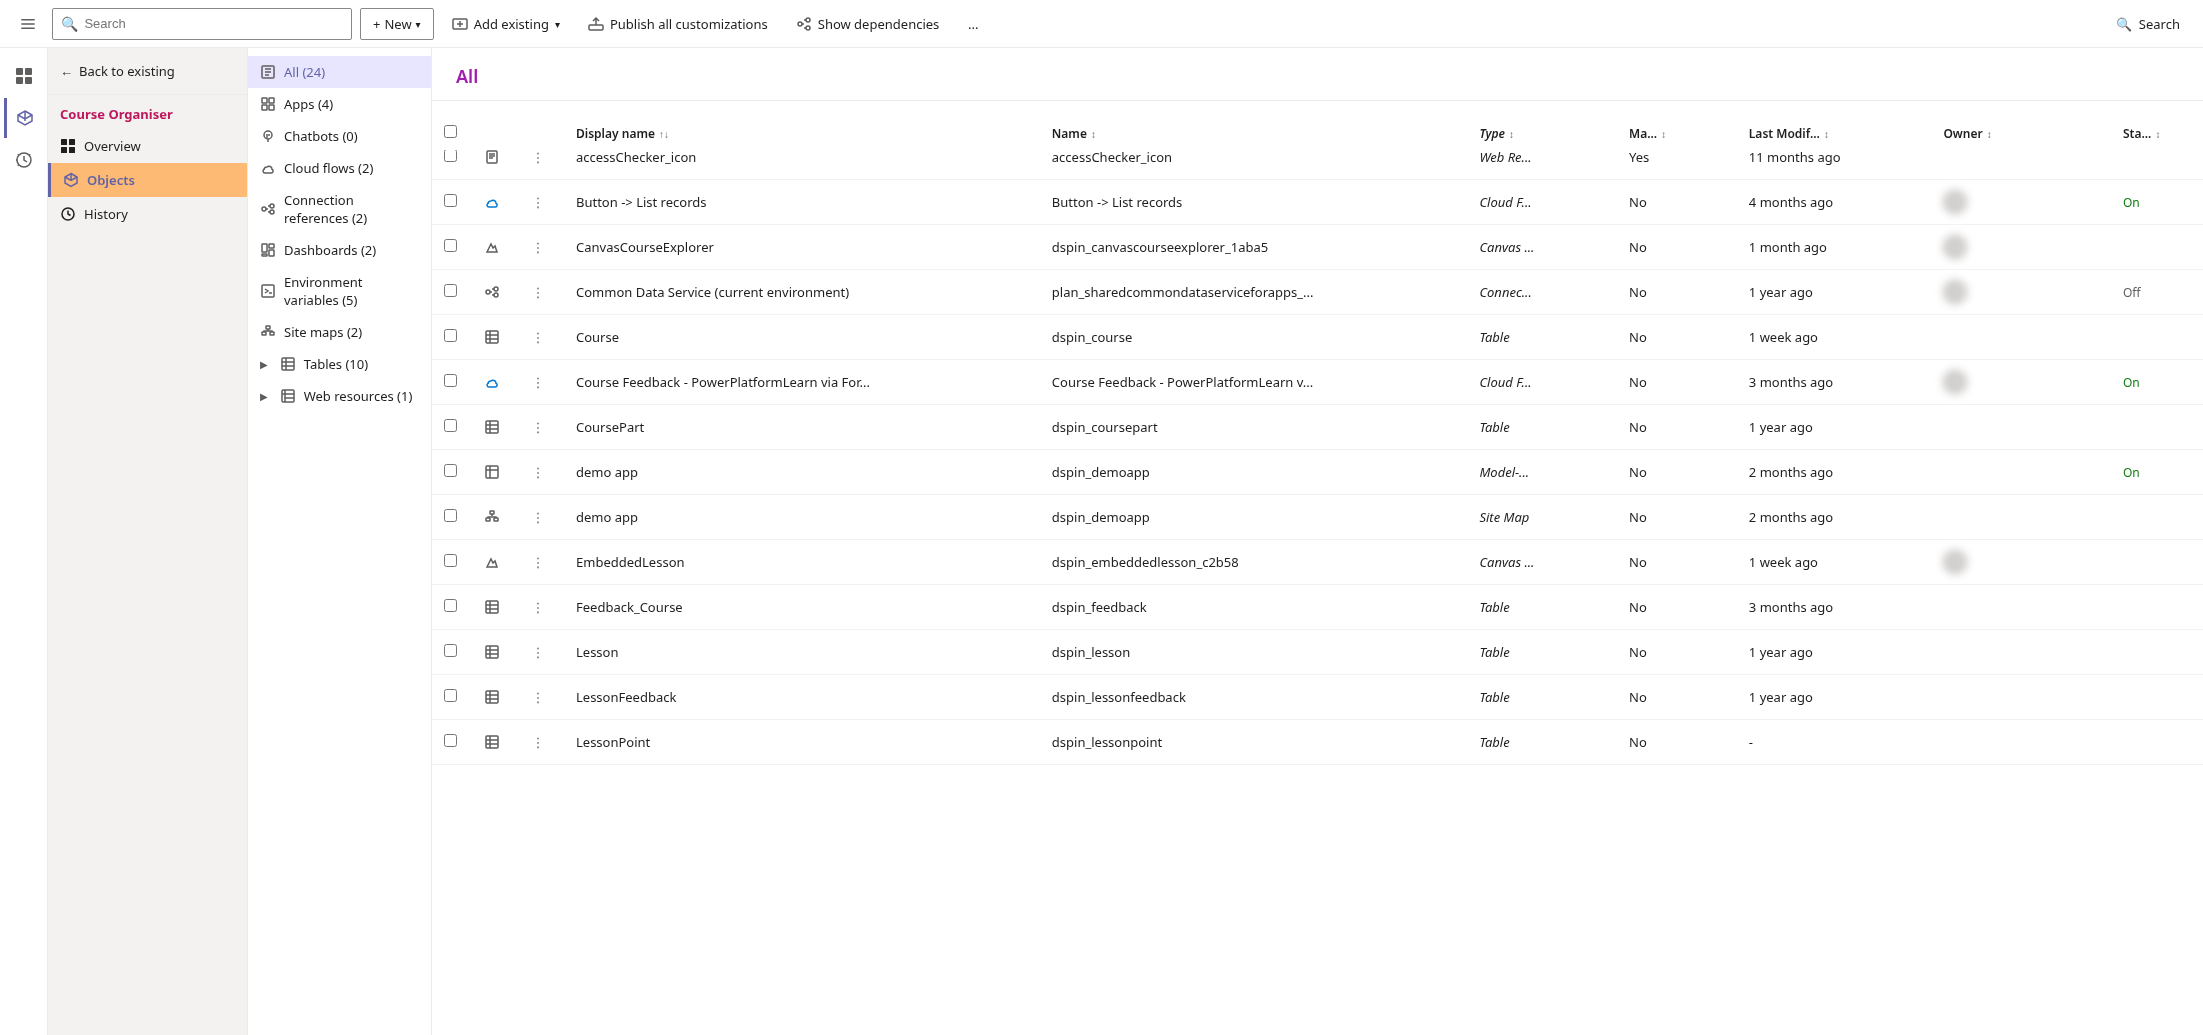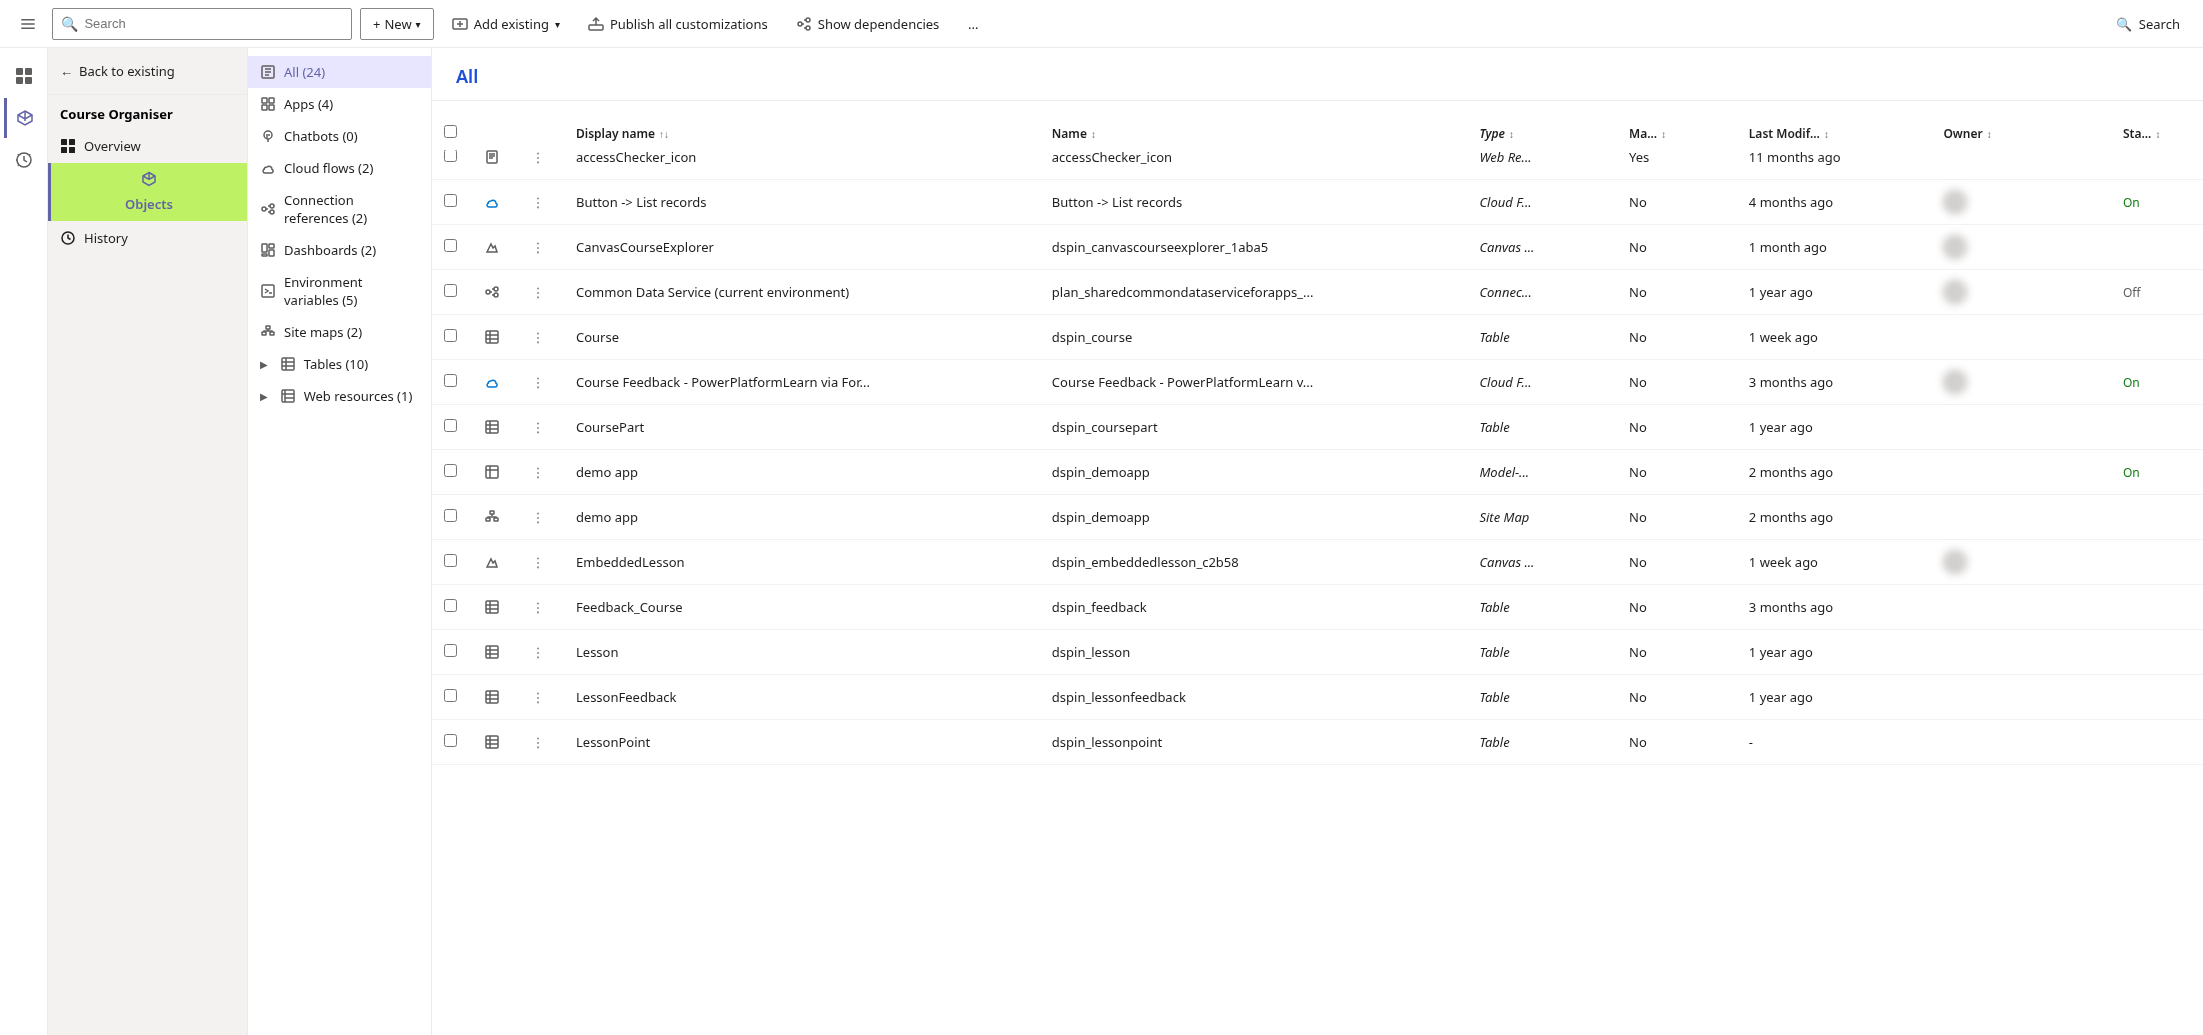--- a/index.html
+++ b/index.html
@@ -21,36 +21,36 @@
     .main-layout { display: flex; flex: 1; overflow: hidden; }
 
     
     .sidebar-icons { width: 48px; background: #fff; border-right: 1px solid #edebe9; display: flex; flex-direction: column; align-items: center; padding-top: 8px; gap: 2px; flex-shrink: 0; }
     .sidebar-icon-item { width: 40px; height: 40px; display: flex; align-items: center; justify-content: center; border-radius: 2px; cursor: pointer; color: #605e5c; position: relative; }
     .sidebar-icon-item.active { color: #6264a7; border-left: 3px solid #6264a7; border-radius: 0; }
 
     
     .nav-panel { width: 200px; background: #f3f2f1; border-right: 1px solid #edebe9; display: flex; flex-direction: column; flex-shrink: 0; overflow-y: auto; }
     .nav-back { display: flex; align-items: center; padding: 14px 12px; gap: 6px; cursor: pointer; font-size: 13px; color: #201f1e; border-bottom: 1px solid #edebe9; }
-    .nav-app-name { padding: 10px 12px 6px; font-weight: 700; font-size: 13px; color: #000000; }
+    .nav-app-name { padding: 10px 12px 6px; font-weight: 700; font-size: 13px; color: #be185d; }
     .nav-item { display: flex; align-items: center; padding: 8px 12px; gap: 8px; cursor: pointer; font-size: 13px; color: #201f1e; }
-    .nav-item.active { background: #bef264; color: #6264a7; font-weight: 600; border-left: 3px solid #6264a7; flex-direction: column; }
+    .nav-item.active { background: #fdba74; color: #6264a7; font-weight: 600; border-left: 3px solid #6264a7; }
     .nav-item-icon { width: 16px; height: 16px; display: flex; align-items: center; justify-content: center; flex-shrink: 0; }
 
     
     .object-panel { width: 184px; background: #fff; border-right: 1px solid #edebe9; display: flex; flex-direction: column; flex-shrink: 0; overflow-y: auto; padding: 8px 0; }
     .object-item { display: flex; align-items: center; padding: 7px 12px; gap: 8px; cursor: pointer; font-size: 13px; color: #201f1e; }
     .object-item.active { background: #e8e6ff; color: #6264a7; }
     .object-item-icon { width: 16px; height: 16px; display: flex; align-items: center; justify-content: center; flex-shrink: 0; color: #605e5c; }
     .object-item .expand-icon { margin-left: auto; color: #605e5c; font-size: 10px; }
     .object-item-label { flex: 1; }
 
     
     .content { flex: 1; display: flex; flex-direction: column; overflow: hidden; background: #fff; }
-    .content-title { padding: 16px 24px 12px; font-size: 18px; font-weight: 600; color: #1d4ed8; border-bottom: 1px solid #edebe9; }
+    .content-title { padding: 16px 24px 12px; font-size: 18px; font-weight: 600; color: #a21caf; border-bottom: 1px solid #edebe9; }
 
     
     .table-container { flex: 1; overflow: auto; padding: 0; }
     table { width: 100%; border-collapse: collapse; }
     thead tr { border-bottom: 1px solid #edebe9; }
     th { padding: 8px 12px; text-align: left; font-size: 12px; font-weight: 600; color: #201f1e; white-space: nowrap; cursor: pointer; user-select: none; background: #fff; position: sticky; top: 16px; z-index: 1; }
     .th-inner { display: flex; align-items: center; gap: 4px; }
     td { padding: 8px 12px; font-size: 13px; color: #201f1e; border-bottom: 1px solid #f3f2f1; white-space: nowrap; }
     .row-icon { width: 16px; height: 16px; display: flex; align-items: center; justify-content: center; color: #605e5c; }
     .row-more { width: 28px; height: 28px; display: flex; align-items: center; justify-content: center; cursor: pointer; color: #605e5c; border-radius: 2px; }

